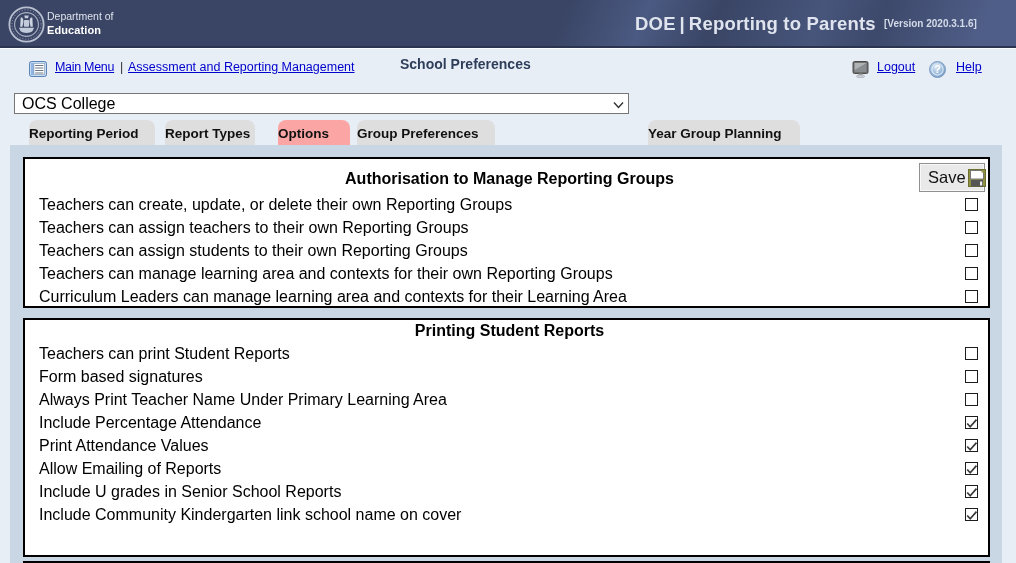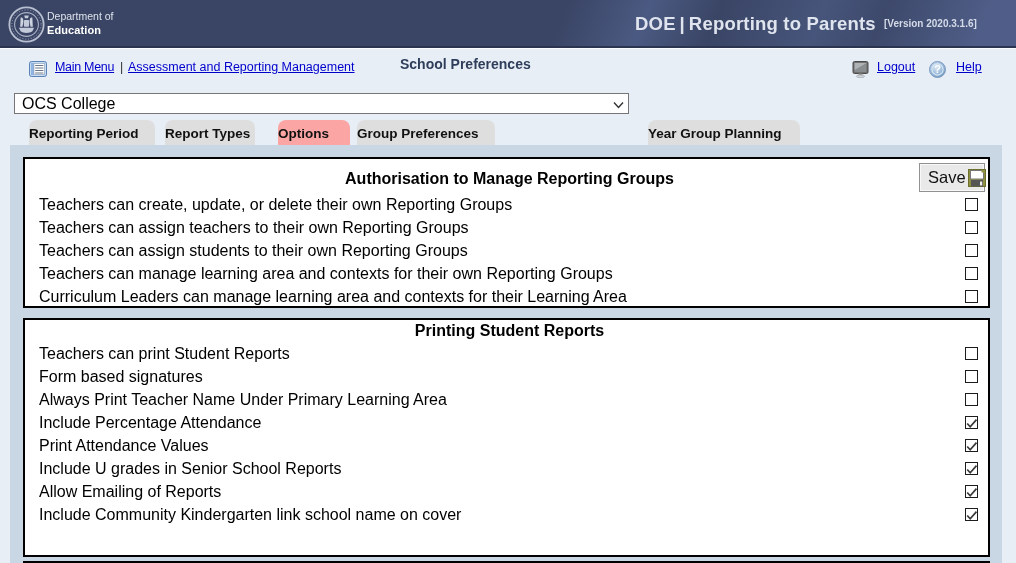--- a/index.html
+++ b/index.html
@@ -164,26 +164,26 @@
       <div class="row">Include Percentage Attendance<span class="cb ck">
             <svg width="14" height="14" viewBox="0 0 14 14">
               <path d="M2.2 6.5 L5.2 9.8 L11.5 2.6" fill="none" stroke="#3a3a3a" stroke-width="1.7"></path>
             </svg>
           </span></div>
       <div class="row">Print Attendance Values<span class="cb ck">
             <svg width="14" height="14" viewBox="0 0 14 14">
               <path d="M2.2 6.5 L5.2 9.8 L11.5 2.6" fill="none" stroke="#3a3a3a" stroke-width="1.7"></path>
             </svg>
           </span></div>
-      <div class="row">Include U grades in Senior School Reports<span class="cb ck">
+      <div class="row">Allow Emailing of Reports<span class="cb ck">
             <svg width="14" height="14" viewBox="0 0 14 14">
               <path d="M2.2 6.5 L5.2 9.8 L11.5 2.6" fill="none" stroke="#3a3a3a" stroke-width="1.7"></path>
             </svg>
           </span></div>
-      <div class="row">Allow Emailing of Reports<span class="cb ck">
+      <div class="row">Include U grades in Senior School Reports<span class="cb ck">
             <svg width="14" height="14" viewBox="0 0 14 14">
               <path d="M2.2 6.5 L5.2 9.8 L11.5 2.6" fill="none" stroke="#3a3a3a" stroke-width="1.7"></path>
             </svg>
           </span></div>
       <div class="row">Include Community Kindergarten link school name on cover<span class="cb ck">
             <svg width="14" height="14" viewBox="0 0 14 14">
               <path d="M2.2 6.5 L5.2 9.8 L11.5 2.6" fill="none" stroke="#3a3a3a" stroke-width="1.7"></path>
             </svg>
           </span></div>
     </div>

